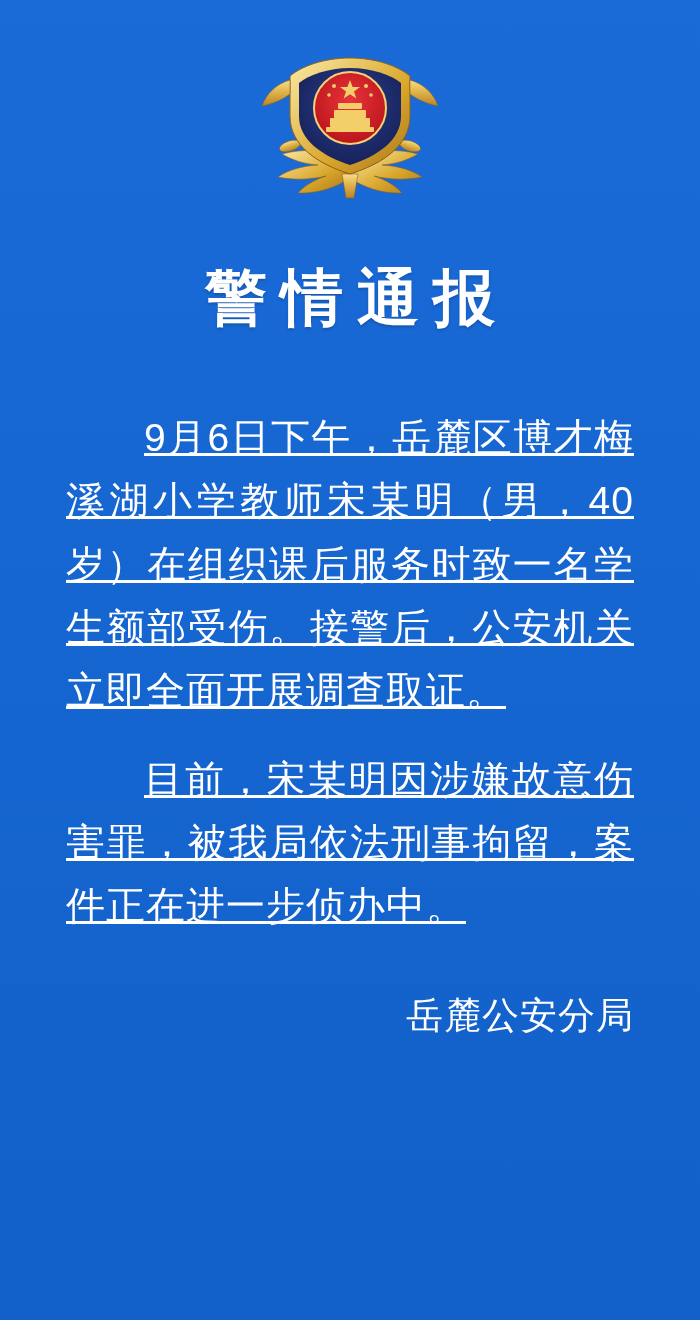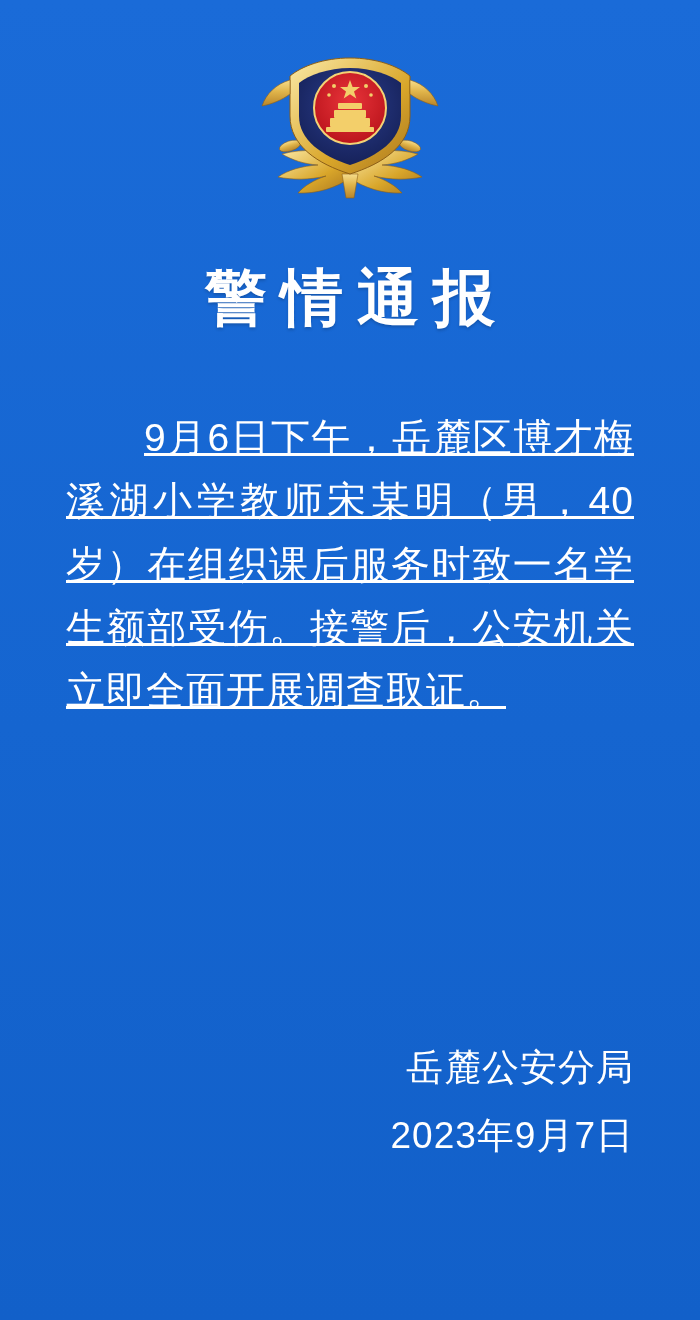--- a/index.html
+++ b/index.html
@@ -64,27 +64,28 @@
   .body-block p {
     margin: 0 0 26px 0;
     text-indent: 2em;
   }
   .body-block p:last-child { margin-bottom: 0; }
 
   
   .signature {
     position: absolute;
     right: 66px;
-    top: 1038px;
+    top: 989px;
     width: 520px;
     text-align: right;
     color: #ffffff;
     font-size: 37px;
     line-height: 1.62;
     letter-spacing: 1px;
+    font-family: Liberation Mono, monospace;
   }
   .signature div { white-space: nowrap; }
   .sign-date { margin-top: 8px; }
 </style>
 </head>
 <body>
 
 <div class="poster">
 
   <div class="emblem-wrap">
@@ -147,20 +148,20 @@
         <path d="M60 34 C46 38 36 48 32 60 C42 58 52 54 60 48 Z"></path>
         <path d="M180 34 C194 38 204 48 208 60 C198 58 188 54 180 48 Z"></path>
       </g>
     </svg>
   </div>
 
   <div class="title">警情通报</div>
 
   <div class="body-block">
     <p>9月6日下午，岳麓区博才梅溪湖小学教师宋某明（男，40岁）在组织课后服务时致一名学生额部受伤。接警后，公安机关立即全面开展调查取证。</p>
+    <p>目前，宋某明因涉嫌故意伤害罪，被我局依法刑事拘留，案件正在进一步侦办中。</p>
   </div>
 
   <div class="signature">
     <div class="sign-issuer">岳麓公安分局</div>
-    <div class="sign-date">2023年9月7日</div>
   </div>
 
 </div>
 
 </body></html>

